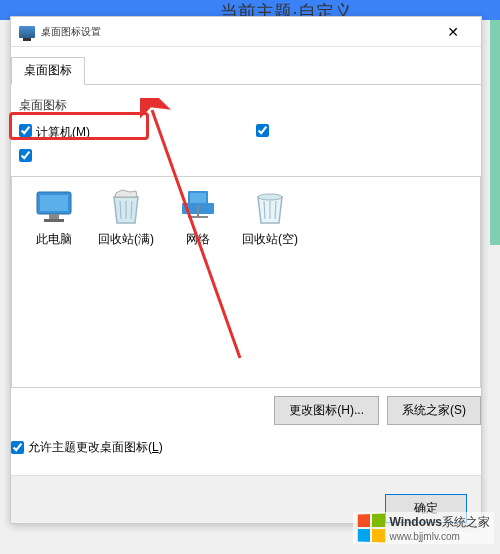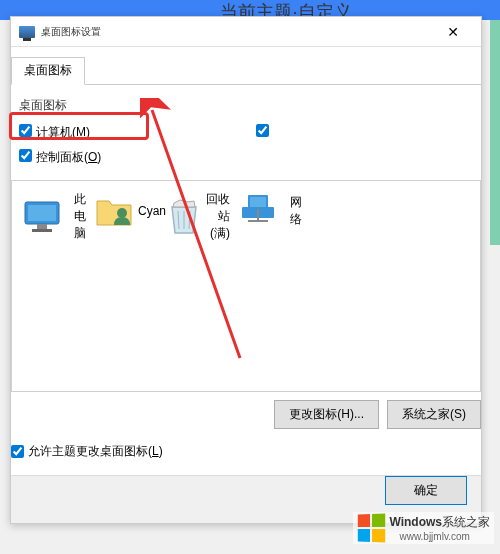--- a/index.html
+++ b/index.html
@@ -22,35 +22,35 @@
     .group-label { font-size: 12px; margin: 4px 0 6px 8px; color: #333; }
     
     .check-grid { display: grid; grid-template-columns: 1fr 1fr; gap: 8px 20px; padding: 4px 8px 4px 8px; margin-bottom: 10px; }
     .check-item { display: flex; align-items: flex-start; gap: 4px; font-size: 12px; }
     .check-item input { width: 13px; height: 13px; accent-color: #0078d7; }
     .check-item label u { text-decoration: underline; }
     
     .highlight-box { position: absolute; border: 3px solid #e63030; border-radius: 4px; pointer-events: none; }
     
     .icon-area { border: 1px solid #d0d0d0; height: 212px; padding: 10px; display: flex; gap: 8px; align-items: flex-start; }
-    .icon-item { width: 64px; display: flex; flex-direction: row; align-items: center; gap: 4px; font-size: 12px; text-align: right; }
+    .icon-item { width: 64px; display: flex; flex-direction: column; align-items: center; gap: 4px; font-size: 12px; text-align: right; }
     .icon-img { width: 40px; height: 40px; display: flex; align-items: center; justify-content: center; }
     
     .btn-row { display: flex; justify-content: flex-end; gap: 8px; margin-top: 8px; }
     .btn { padding: 5px 14px; background: #e1e1e1; border: 1px solid #adadad; font-size: 12px; cursor: pointer; min-width: 90px; text-align: left; }
     
     .theme-check { display: flex; align-items: center; gap: 4px; margin-top: 14px; font-size: 12px; }
     .theme-check input { width: 13px; height: 13px; accent-color: #0078d7; }
     
-    .footer-btns { position: absolute; bottom: 0; left: 0; right: 0; height: 48px; background: #f0f0f0; border-top: 1px solid #ddd; display: flex; justify-content: flex-end; align-items: flex-start; padding-right: 14px; gap: 8px; }
+    .footer-btns { position: absolute; bottom: 0; left: 0; right: 0; height: 48px; background: #f0f0f0; border-top: 1px solid #ddd; display: flex; justify-content: flex-end; align-items: flex-end; padding-right: 14px; gap: 8px; }
     .footer-btn { padding: 5px 20px; background: #e1e1e1; border: 1px solid #adadad; font-size: 12px; cursor: pointer; min-width: 82px; text-align: center; }
     .footer-btn.primary { border-color: #0078d7; }
     
     .watermark { position: absolute; bottom: 10px; right: 6px; display: flex; align-items: center; gap: 4px; font-size: 12px; color: #333; z-index: 100; background: rgba(255,255,255,0.6); padding: 2px 4px; }
-    .watermark-url { font-size: 10px; color: #666; margin-left: 10px; }
+    .watermark-url { font-size: 10px; color: #666; }
     .win-logo { width: 28px; height: 28px; display: grid; grid-template-columns: 1fr 1fr; grid-template-rows: 1fr 1fr; gap: 2px; transform: perspective(80px) rotateY(-12deg); }
     .win-logo div:nth-child(1) { background: #f25022; }
     .win-logo div:nth-child(2) { background: #7fba00; }
     .win-logo div:nth-child(3) { background: #00a4ef; }
     .win-logo div:nth-child(4) { background: #ffb900; }
     
     .arrow-svg { position: absolute; top: 98px; left: 140px; pointer-events: none; z-index: 50; }
   </style>
 </head>
 <body>
@@ -77,45 +77,34 @@
 
       <div class="check-item">
         <input type="checkbox" checked="" style="">
         <label>计算机(<u>M</u>)</label>
       </div>
       <div class="check-item">
         <input type="checkbox" checked="" style="">
       </div>
       <div class="check-item">
         <input type="checkbox" checked="" style="">
-        <label>控制面板(<u>O</u>)</label>
       </div>
     </div>
 
     <div class="icon-area">
       <div class="icon-item">
         <div class="icon-img">
           <svg width="40" height="36" viewBox="0 0 40 36">
               <rect x="3" y="3" width="34" height="22" rx="2" fill="#3a93d8" stroke="#2a6fa8"></rect>
               <rect x="6" y="6" width="28" height="16" fill="#5bb0ea"></rect>
               <rect x="15" y="25" width="10" height="5" fill="#888"></rect>
               <rect x="10" y="30" width="20" height="3" fill="#666"></rect>
             </svg>
         </div>
         <span>此电脑</span>
-      </div>
-      <div class="icon-item">
-        <div class="icon-img">
-          <svg width="40" height="36" viewBox="0 0 40 36">
-              <path d="M3 10 L3 32 L37 32 L37 12 L18 12 L15 8 L3 8 Z" fill="#f7d774" stroke="#d4a840"></path>
-              <circle cx="28" cy="20" r="5" fill="#4a8f5e"></circle>
-              <path d="M20 32 Q20 24 28 24 Q36 24 36 32 Z" fill="#4a8f5e"></path>
-            </svg>
-        </div>
-        <span>Cyan</span>
       </div>
       <div class="icon-item">
         <div class="icon-img">
           <svg width="36" height="40" viewBox="0 0 36 40">
               <path d="M6 10 L30 10 L27 36 L9 36 Z" fill="#d4e8f0" stroke="#9cb8c4" stroke-width="1.5"></path>
               <path d="M8 6 L14 3 L22 5 L28 4 L29 10 L7 10 Z" fill="#e8e8e8" stroke="#aaa"></path>
               <line x1="12" y1="14" x2="13" y2="32" stroke="#9cb8c4"></line>
               <line x1="18" y1="14" x2="18" y2="32" stroke="#9cb8c4"></line>
               <line x1="24" y1="14" x2="23" y2="32" stroke="#9cb8c4"></line>
             </svg>
@@ -127,20 +116,32 @@
           <svg width="40" height="36" viewBox="0 0 40 36">
               <rect x="10" y="2" width="20" height="14" rx="1" fill="#3a93d8"></rect>
               <rect x="12" y="4" width="16" height="10" fill="#5bb0ea"></rect>
               <rect x="4" y="14" width="16" height="11" rx="1" fill="#3a93d8"></rect>
               <rect x="20" y="14" width="16" height="11" rx="1" fill="#3a93d8"></rect>
               <line x1="20" y1="16" x2="20" y2="28" stroke="#888" stroke-width="2"></line>
               <line x1="10" y1="28" x2="30" y2="28" stroke="#888" stroke-width="2"></line>
             </svg>
         </div>
         <span>网络</span>
+      </div>
+      <div class="icon-item">
+        <div class="icon-img">
+          <svg width="36" height="40" viewBox="0 0 36 40">
+              <path d="M6 10 L30 10 L27 36 L9 36 Z" fill="#e8f4f8" stroke="#9cb8c4" stroke-width="1.5"></path>
+              <ellipse cx="18" cy="10" rx="12" ry="3" fill="#d4e8f0" stroke="#9cb8c4"></ellipse>
+              <line x1="12" y1="14" x2="13" y2="32" stroke="#9cb8c4"></line>
+              <line x1="18" y1="14" x2="18" y2="32" stroke="#9cb8c4"></line>
+              <line x1="24" y1="14" x2="23" y2="32" stroke="#9cb8c4"></line>
+            </svg>
+        </div>
+        <span>回收站(空)</span>
       </div>
     </div>
 
     <div class="btn-row">
       <button class="btn">更改图标(H)...</button>
       <button class="btn">系统之家(S)</button>
     </div>
 
     <div class="theme-check">
       <input type="checkbox" checked="" style="">

